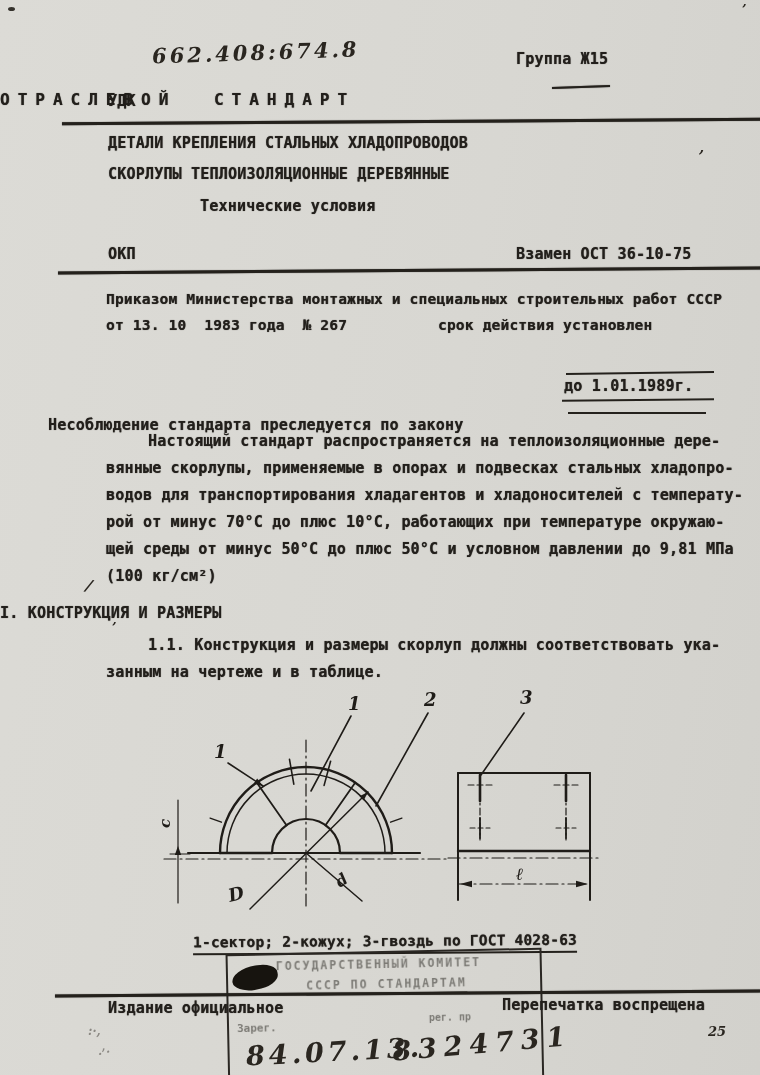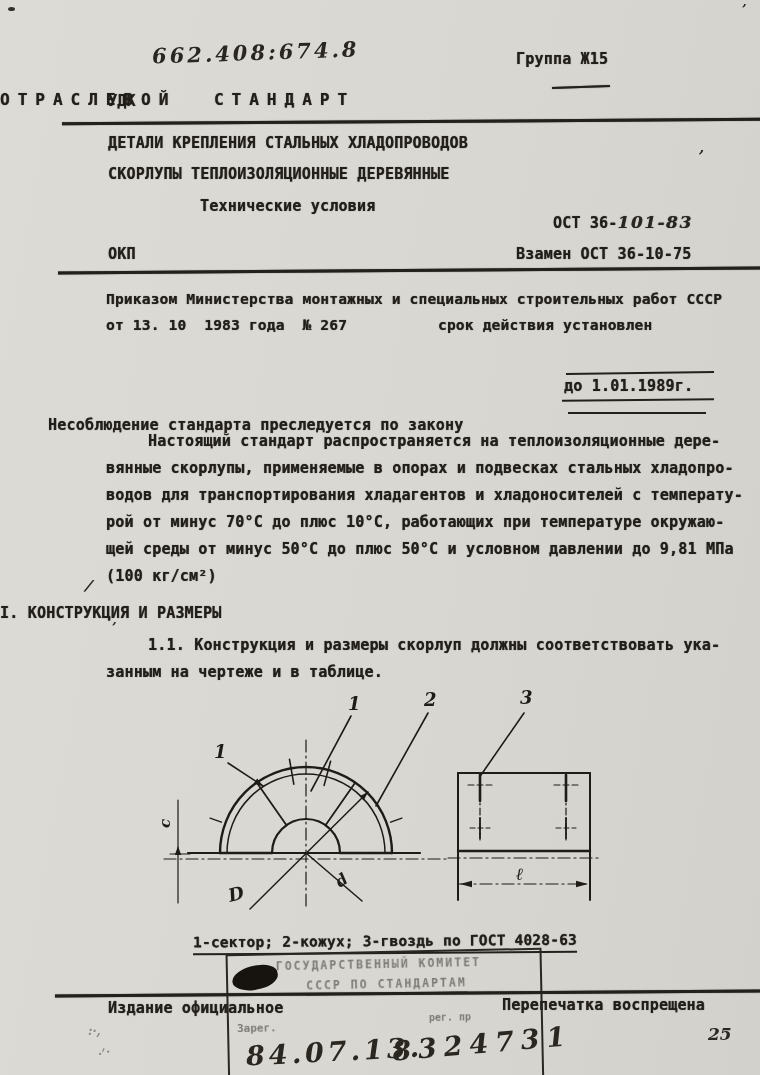--- a/index.html
+++ b/index.html
@@ -48,23 +48,20 @@
   <div class="hand" style="left:152px;top:40px;font-size:21px;letter-spacing:3px;transform:rotate(-2deg);">662.408:674.8</div>
   <div class="tw" style="left:516px;top:50px;">Группа Ж15</div>
   <div class="rule" style="left:552px;top:86px;width:58px;height:2px;transform:rotate(-2deg);"></div>
 
   <div class="tw centered" style="top:90px;font-size:16px;letter-spacing:8px;word-spacing:20px;">ОТРАСЛЕВОЙ СТАНДАРТ</div>
   <div class="rule" style="left:62px;top:120px;width:700px;height:3px;transform:rotate(-0.35deg);"></div>
 
   <div class="tw" style="left:108px;top:165px;">СКОРЛУПЫ ТЕПЛОИЗОЛЯЦИОННЫЕ ДЕРЕВЯННЫЕ</div>
   <div class="tw" style="left:108px;top:134px;">ДЕТАЛИ КРЕПЛЕНИЯ СТАЛЬНЫХ ХЛАДОПРОВОДОВ</div>
   <div class="tw" style="left:200px;top:197px;">Технические условия</div>
-  <div class="tw" style="left:516px;top:194px;">
-    <span>ОСТ 36-</span><span class="hand-inline">101-83</span>
-  </div>
   <div class="tw" style="left:108px;top:245px;">ОКП</div>
   <div class="tw" style="left:516px;top:245px;">Взамен ОСТ 36-10-75</div>
   <div class="rule" style="left:58px;top:269px;width:704px;height:3px;transform:rotate(-0.4deg);"></div>
 
   <div class="tw tw-sm" style="left:106px;top:291px;">Приказом Министерства монтажных и специальных строительных работ СССР</div>
   <div class="tw tw-sm" style="left:106px;top:317px;">от 13. 10  1983 года  № 267</div>
   <div class="tw tw-sm" style="left:438px;top:317px;">срок действия установлен</div>
 
   <div class="underline-seg" style="left:566px;top:372px;width:148px;transform:rotate(-0.8deg);"></div>
   <div class="tw" style="left:564px;top:377px;">до 1.01.1989г.</div>
@@ -157,15 +154,15 @@
     <div class="speck" style="left:4px;top:10px;width:46px;height:24px;background:#17140f;border-radius:60% 45% 55% 50%;transform:rotate(-8deg);"></div>
   </div>
 
   <div class="rule" style="left:55px;top:992px;width:705px;height:2.6px;transform:rotate(-0.4deg);"></div>
   <div class="tw" style="left:108px;top:999px;">Издание официальное</div>
   <div class="tw" style="left:502px;top:996px;text-align:center;">Перепечатка воспрещена</div>
 
   <div class="hand" style="left:246px;top:1036px;font-size:27px;letter-spacing:4px;transform:rotate(-3deg);">84.07.13.</div>
   <div class="hand" style="left:392px;top:1028px;font-size:27px;letter-spacing:7px;transform:rotate(-5deg);">8324731</div>
 
-  <div class="hand" style="left:708px;top:1024px;font-size:17px;">25</div>
+  <div class="hand" style="left:708px;top:1024px;font-size:13px;">25</div>
 
 </div>
 
 </body></html>

